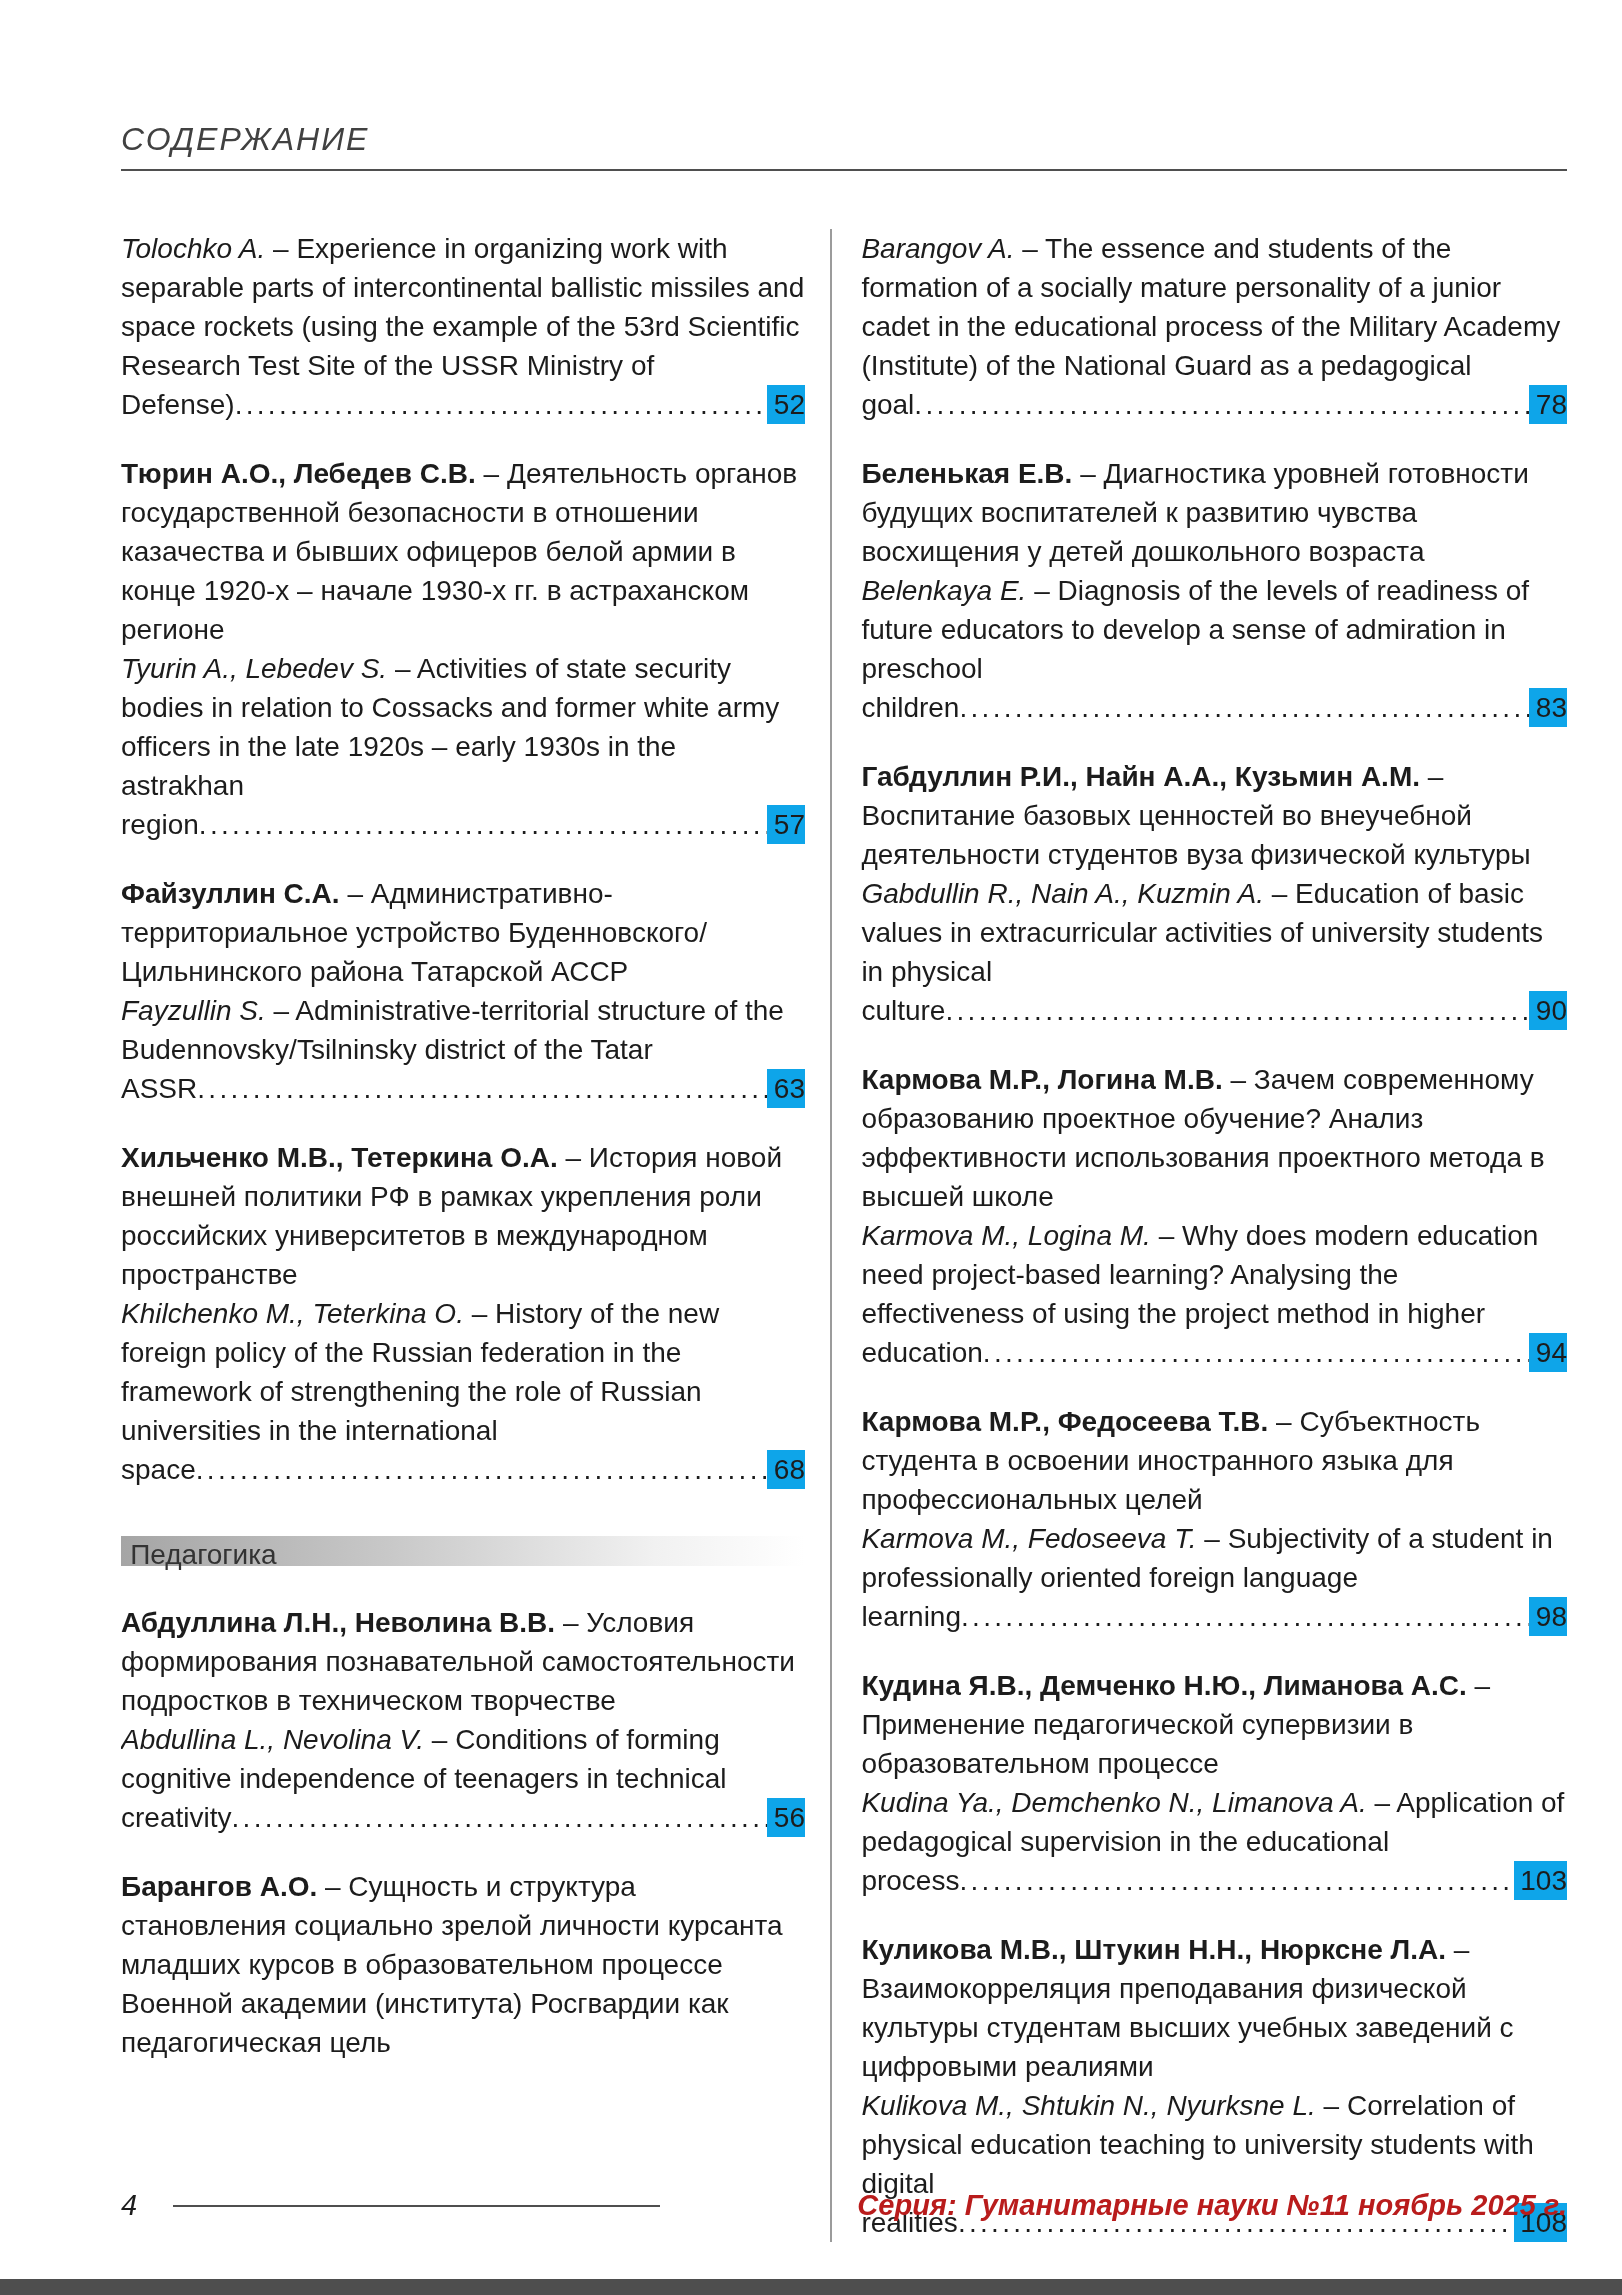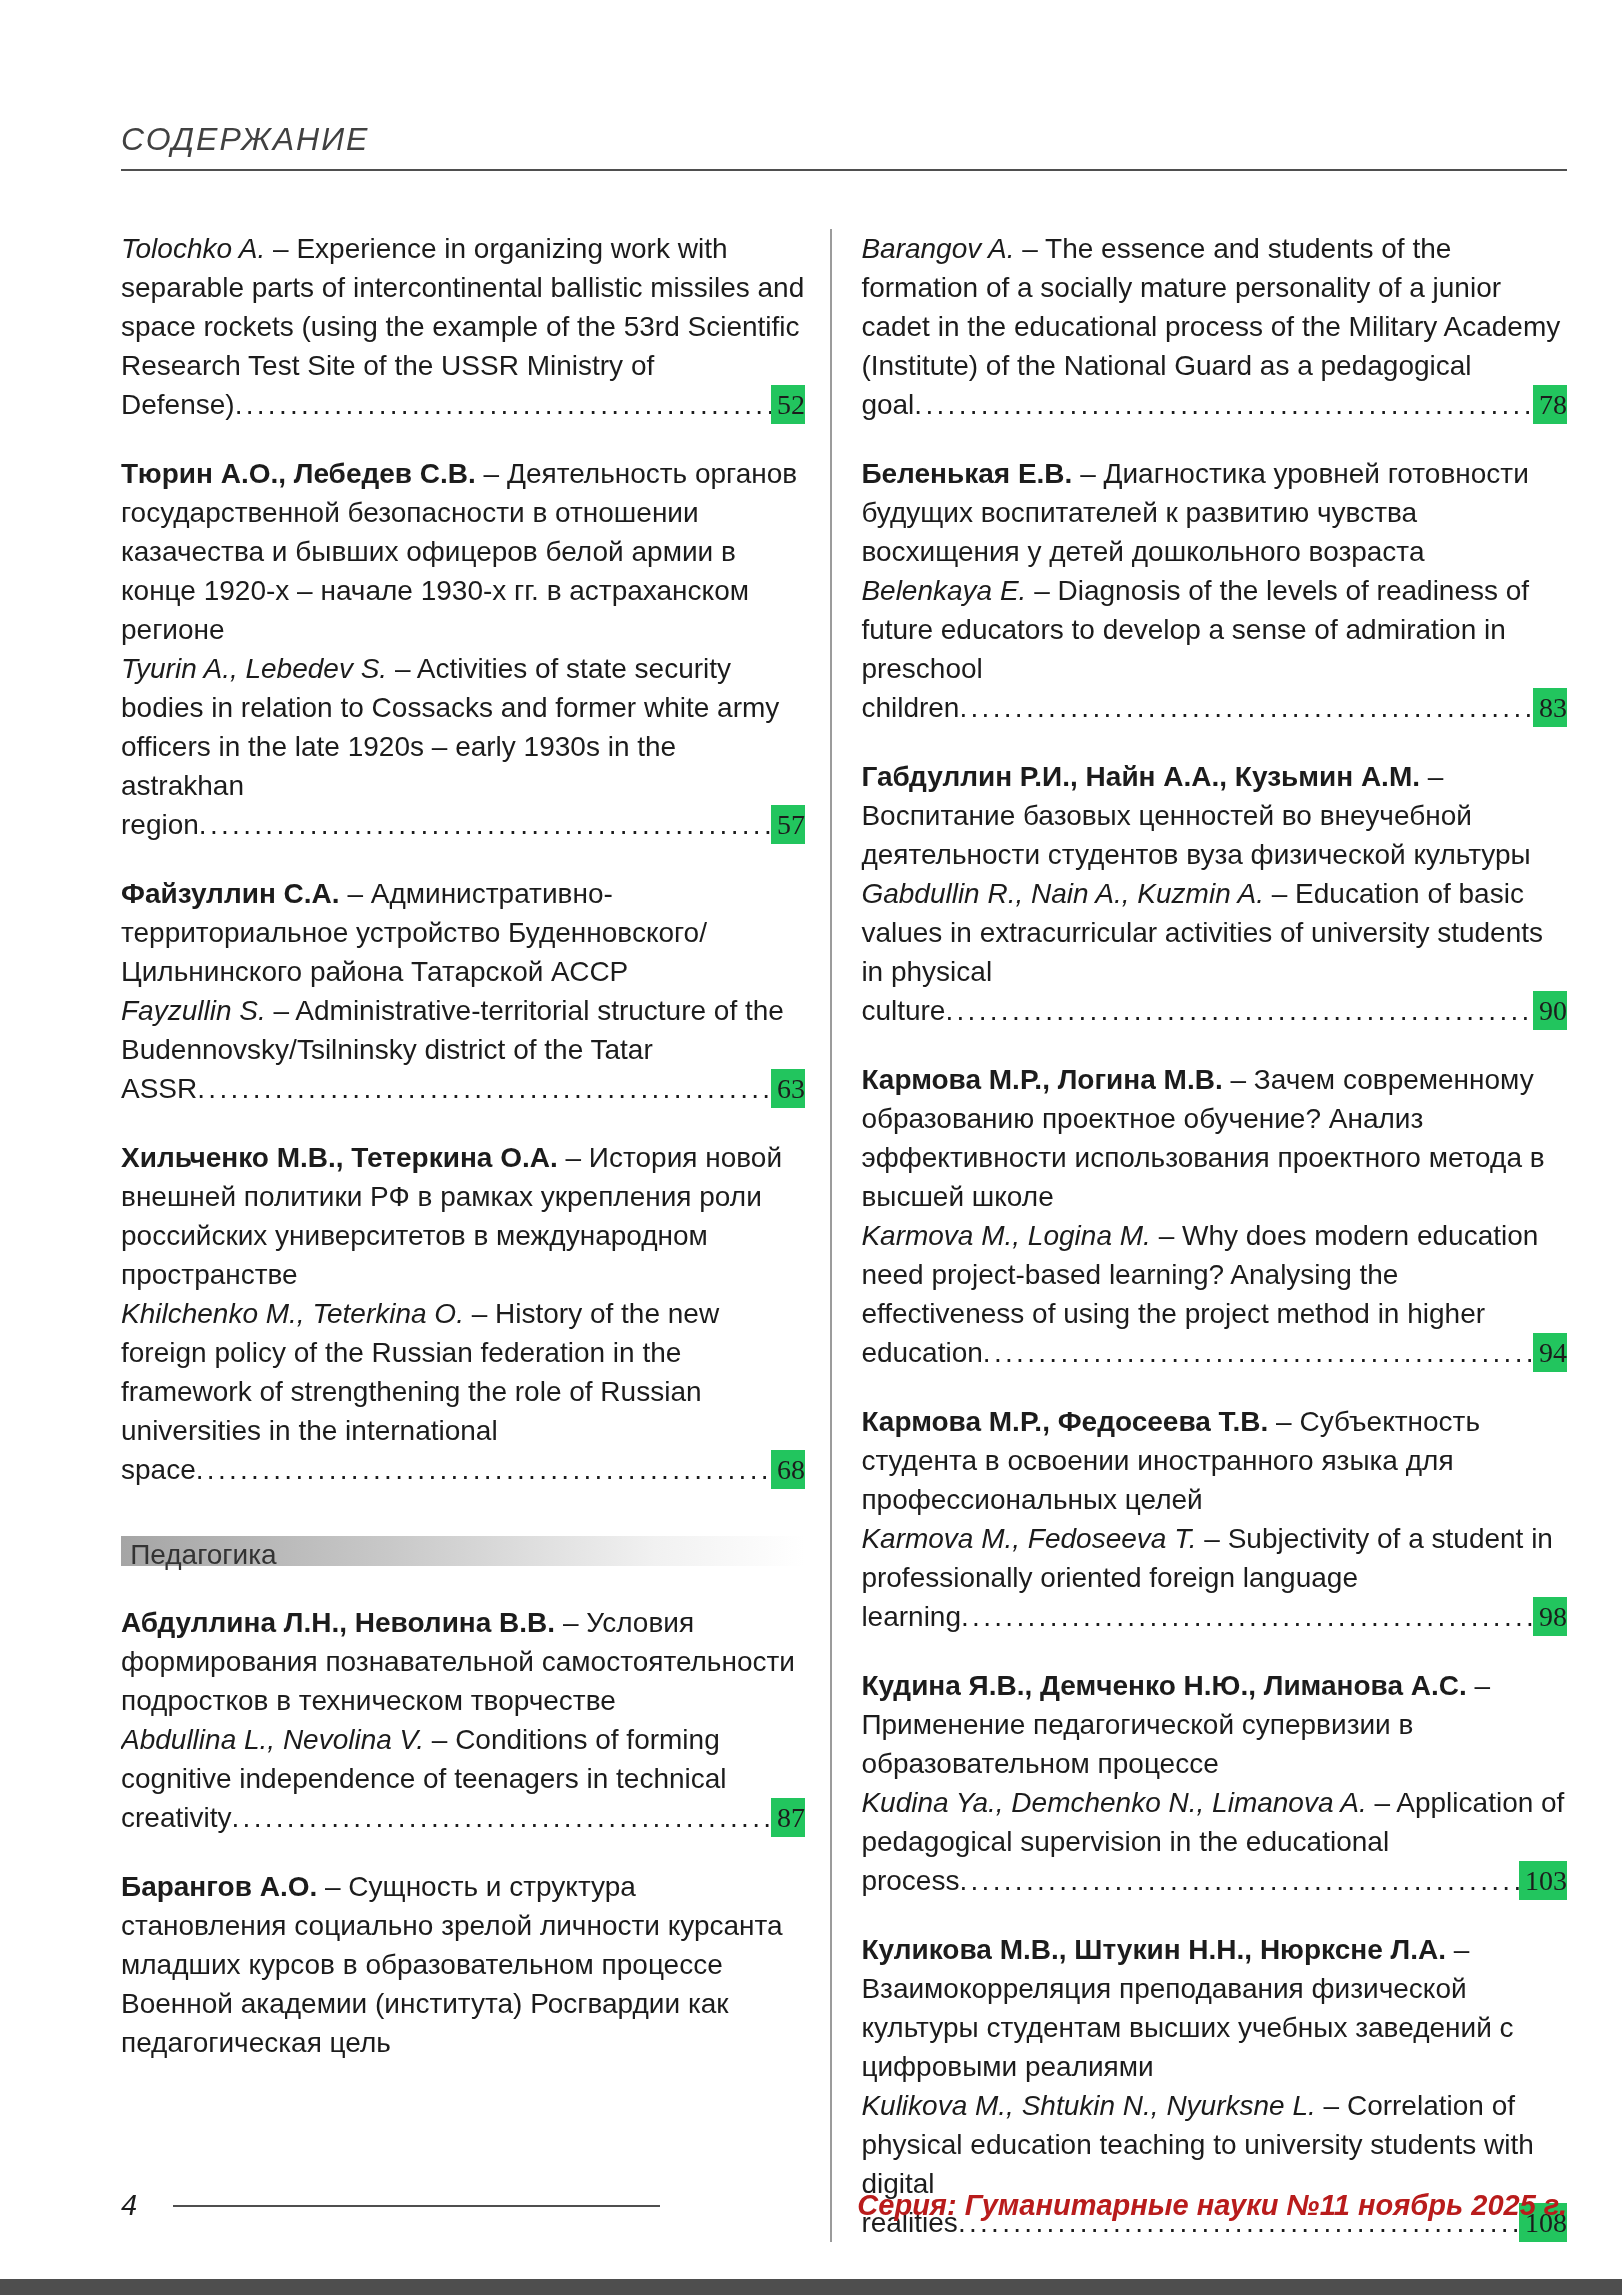--- a/index.html
+++ b/index.html
@@ -44,23 +44,22 @@
   .en-authors { font-weight: 400; }
   .leader-line { position: relative; overflow: hidden; }
   .dots { white-space: nowrap; letter-spacing: 3.3px; }
   .dots::after {
     content: "...........................................................................................................................................................................";
   }
   .pg {
     position: absolute;
     right: 0;
     bottom: 0;
-    background: #22c55e;
+    background: #0ea5e9;
     padding-left: 6.5px;
-    font-family: Liberation Serif, serif;
   }
 
   
   .section-bar {
     height: 30px;
     line-height: 38px;
     padding-left: 9.2px;
     margin: 47px 0 37px 0;
     font-size: 28px;
     font-weight: 400;
@@ -118,21 +117,21 @@
 
   <article class="entry">
     <p class="line ru-line"><b class="ru-authors">Хильченко М.В., Тетеркина О.А.</b> <span class="ru-title">– История новой внешней политики РФ в рамках укрепления роли российских университетов в международном пространстве</span></p>
     <p class="line en-line leader-line"><i class="en-authors">Khilchenko M., Teterkina O.</i> <span class="en-title">– History of the new foreign policy of the Russian federation in the framework of strengthening the role of Russian universities in the international space</span><span class="dots"></span><span class="pg">68</span></p>
   </article>
 
   <h2 class="section-bar"><span>Педагогика</span></h2>
 
   <article class="entry">
     <p class="line ru-line"><b class="ru-authors">Абдуллина Л.Н., Неволина В.В.</b> <span class="ru-title">– Условия формирования познавательной самостоятельности подростков в техническом творчестве</span></p>
-    <p class="line en-line leader-line"><i class="en-authors">Abdullina L., Nevolina V.</i> <span class="en-title">– Conditions of forming cognitive independence of teenagers in technical creativity</span><span class="dots"></span><span class="pg">87</span></p>
+    <p class="line en-line leader-line"><i class="en-authors">Abdullina L., Nevolina V.</i> <span class="en-title">– Conditions of forming cognitive independence of teenagers in technical creativity</span><span class="dots"></span><span class="pg">56</span></p>
   </article>
 
   <article class="entry">
     <p class="line ru-line"><b class="ru-authors">Барангов А.О.</b> <span class="ru-title">– Сущность и структура становления социально зрелой личности курсанта младших курсов в образовательном процессе Военной академии (института) Росгвардии как педагогическая цель</span></p>
 
   </article>
 </section>
     <div class="col-divider"></div>
     <section class="col col-right">
   <article class="entry">

